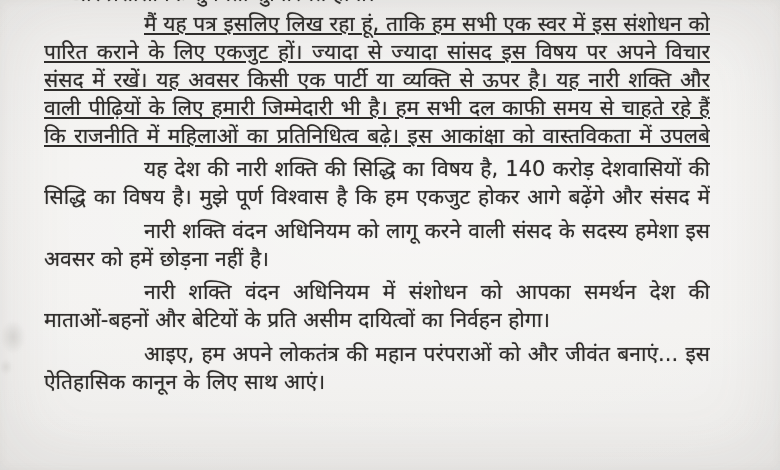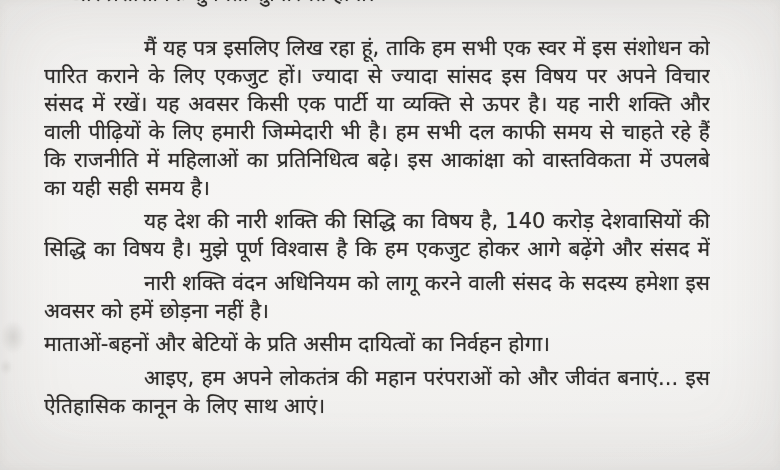--- a/index.html
+++ b/index.html
@@ -46,21 +46,21 @@
   .line.short {
     text-align: left;
     text-align-last: auto;
     -moz-text-align-last: auto;
   }
   .line.ind { text-indent: 100px; }
   .line b { font-weight: normal; }
   
   .p0 { margin-top: 0; }
   .p0 .line { padding-left: 26px; }
-  .p1 { margin-top: 26px; }
+  .p1 { margin-top: 2px; text-decoration: underline; }
   .p2 { margin-top: 5px; }
   .p3 { margin-top: 6px; }
   .p4 { margin-top: 5px; }
   .p5 { margin-top: 6px; }
   
   .smudge {
     position: absolute;
     left: -4px;
     top: 314px;
     width: 34px;
@@ -92,34 +92,34 @@
     <div class="para p0">
       <div class="line short"><span>और प्रशासनिक सुगमता सुनिश्चित होगी।</span></div>
     </div>
 
     <div class="para p1">
       <div class="line ind"><span>मैं यह पत्र इसलिए लिख रहा हूं, ताकि हम सभी एक स्वर में इस संशोधन को</span></div>
       <div class="line"><span>पारित कराने के लिए एकजुट हों। ज्यादा से ज्यादा सांसद इस विषय पर अपने विचार</span></div>
       <div class="line"><span>संसद में रखें। यह अवसर किसी एक पार्टी या व्यक्ति से ऊपर है। यह नारी शक्ति और आने</span></div>
       <div class="line"><span>वाली पीढ़ियों के लिए हमारी जिम्मेदारी भी है। हम सभी दल काफी समय से चाहते रहे हैं</span></div>
       <div class="line"><span>कि राजनीति में महिलाओं का प्रतिनिधित्व बढ़े। इस आकांक्षा को वास्तविकता में उपलबे</span></div>
-      <div class="line short"><span>का यही सही समय है।</span></div>
     </div>
 
     <div class="para p2">
       <div class="line ind"><span>यह देश की नारी शक्ति की सिद्धि का विषय है, 140 करोड़ देशवासियों की</span></div>
       <div class="line"><span>सिद्धि का विषय है। मुझे पूर्ण विश्वास है कि हम एकजुट होकर आगे बढ़ेंगे और संसद में यह</span></div>
     </div>
 
     <div class="para p3">
       <div class="line ind"><b>नारी शक्ति वंदन अधिनियम</b><span> को लागू करने वाली संसद के सदस्य हमेशा इस</span></div>
       <div class="line short"><span>अवसर को हमें छोड़ना नहीं है।</span></div>
     </div>
 
     <div class="para p4">
+      <div class="line ind"><b>नारी शक्ति वंदन अधिनियम</b><span> में संशोधन को आपका समर्थन देश की</span></div>
       <div class="line short"><span>माताओं-बहनों और बेटियों के प्रति असीम दायित्वों का निर्वहन होगा।</span></div>
     </div>
 
     <div class="para p5">
       <div class="line ind"><span>आइए, हम अपने लोकतंत्र की महान परंपराओं को और जीवंत बनाएं... इस</span></div>
       <div class="line short"><span>ऐतिहासिक कानून के लिए साथ आएं।</span></div>
     </div>
 
   </div>
 </div>

